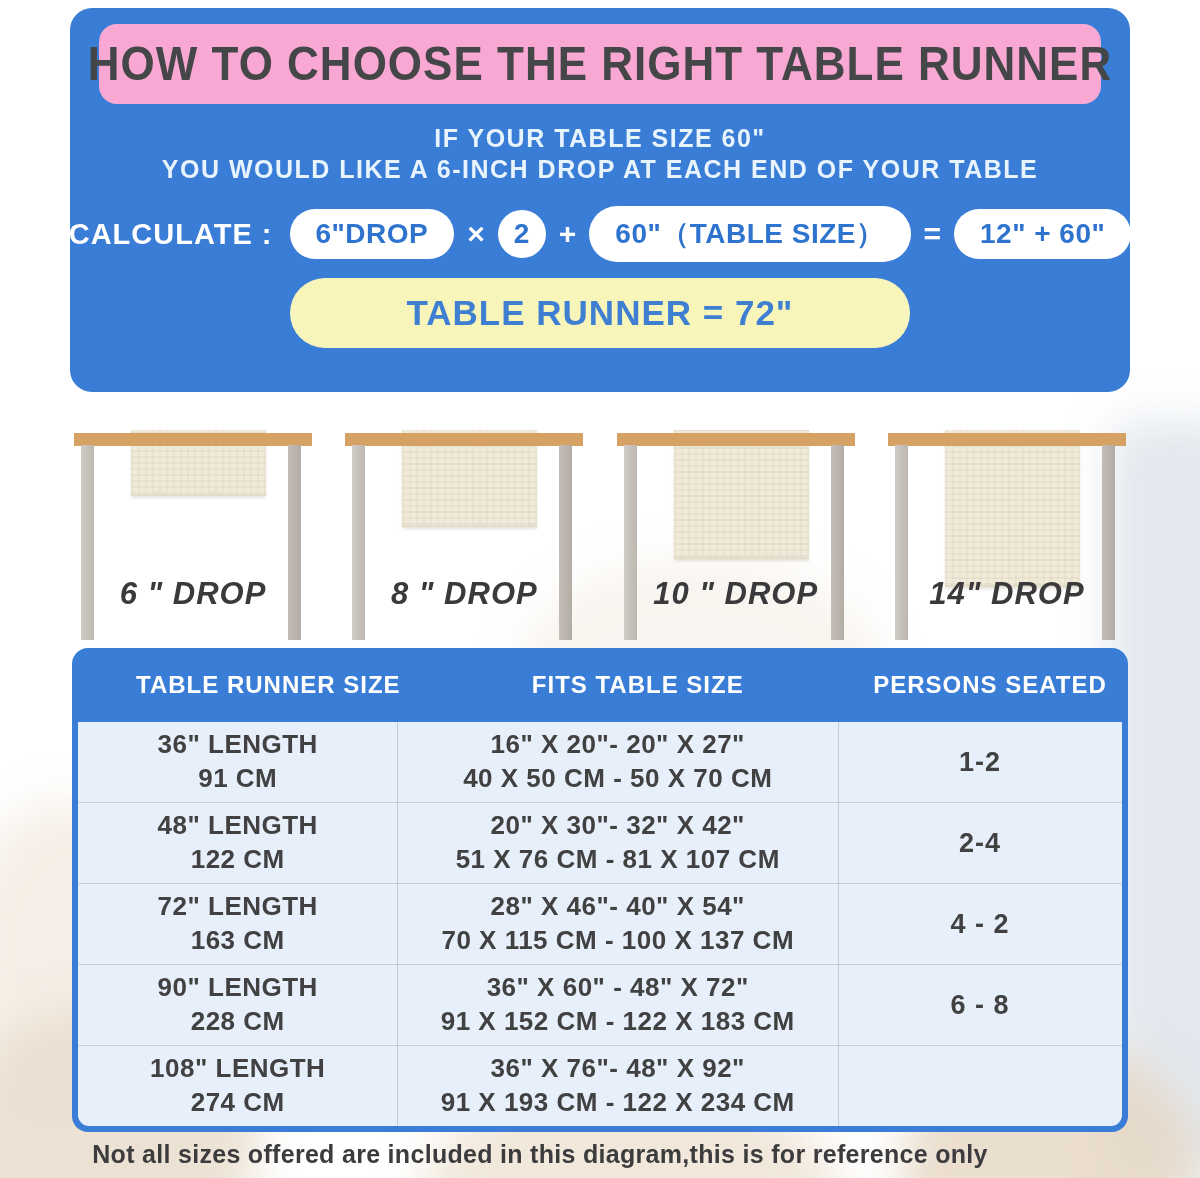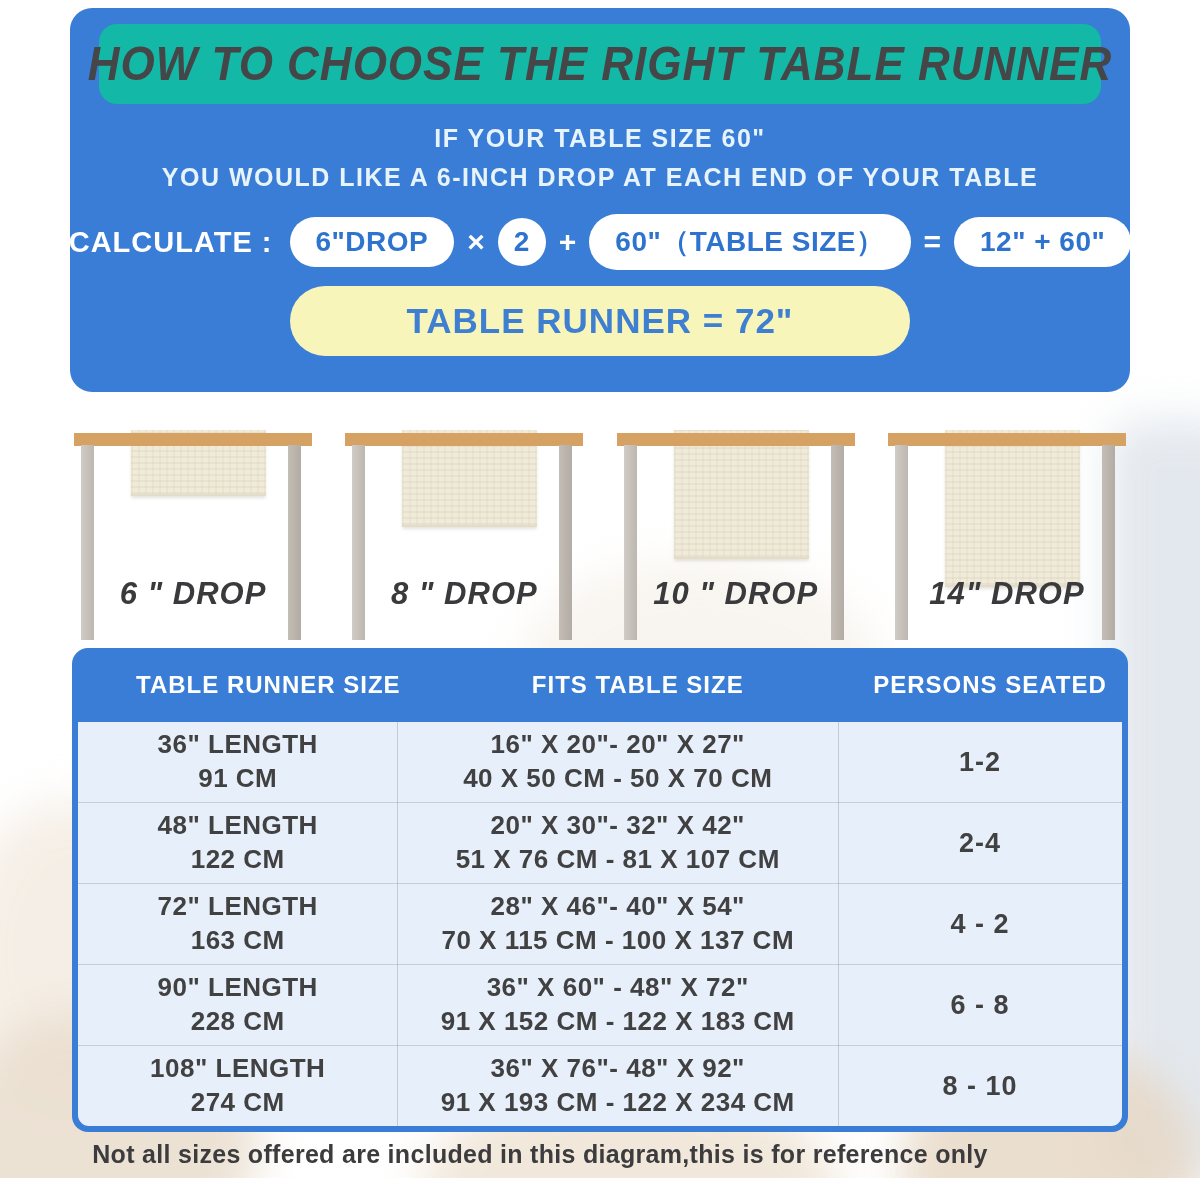--- a/index.html
+++ b/index.html
@@ -24,31 +24,31 @@
   .content { position: relative; z-index: 1; }
 
   
   .banner {
     position: absolute; left: 70px; top: 8px; width: 1060px; height: 384px;
     background: #3a7dd6; border-radius: 22px;
     display: flex; flex-direction: column; align-items: center;
   }
   .title-box {
     margin-top: 16px; width: 1002px; height: 80px;
-    background: #14b8a6; border-radius: 18px;
-    display: flex; align-items: center; justify-content: center; font-style: italic;
+    background: #f9a8d4; border-radius: 18px;
+    display: flex; align-items: center; justify-content: center;
   }
   .title-box .title {
     font-size: 44px; font-weight: bold; letter-spacing: 1px;
     color: #454648; font-stretch: condensed; white-space: nowrap;
     transform: scaleY(1.08);
   }
   .subtitle { margin-top: 20px; text-align: center; color: #e8f4fd; font-weight: bold; font-stretch: condensed; }
   .subtitle .line1 { font-size: 25px; letter-spacing: 1.5px; }
-  .subtitle .line2 { font-size: 25px; letter-spacing: 1.5px; margin-top: 10px; }
+  .subtitle .line2 { font-size: 25px; letter-spacing: 1.5px; margin-top: 2px; }
 
   .calc-row {
     margin-top: 22px; display: flex; align-items: center; gap: 13px;
     white-space: nowrap;
   }
   .calc-label { color: #ffffff; font-size: 29px; font-weight: bold; letter-spacing: 1px; margin-right: 4px; }
   .pill {
     background: #ffffff; color: #2e73cd; font-weight: bold; font-size: 28px;
     border-radius: 999px; padding: 9px 26px; letter-spacing: .5px;
   }
@@ -257,21 +257,20 @@
 
       <div class="trow">
         <div class="tcell">
           <div class="l1">108" LENGTH</div>
           <div class="l2">274 CM</div>
         </div>
         <div class="tcell">
           <div class="l1">36" X 76"- 48" X 92"</div>
           <div class="l2">91 X 193 CM - 122 X 234 CM</div>
         </div>
-        <div class="tcell persons">8 - 10</div>
       </div>
 
     </div>
   </div>
 
   <div class="footer-note">Not all sizes offered are included in this diagram,this is for reference only</div>
 
 </div>
 
 </body></html>

